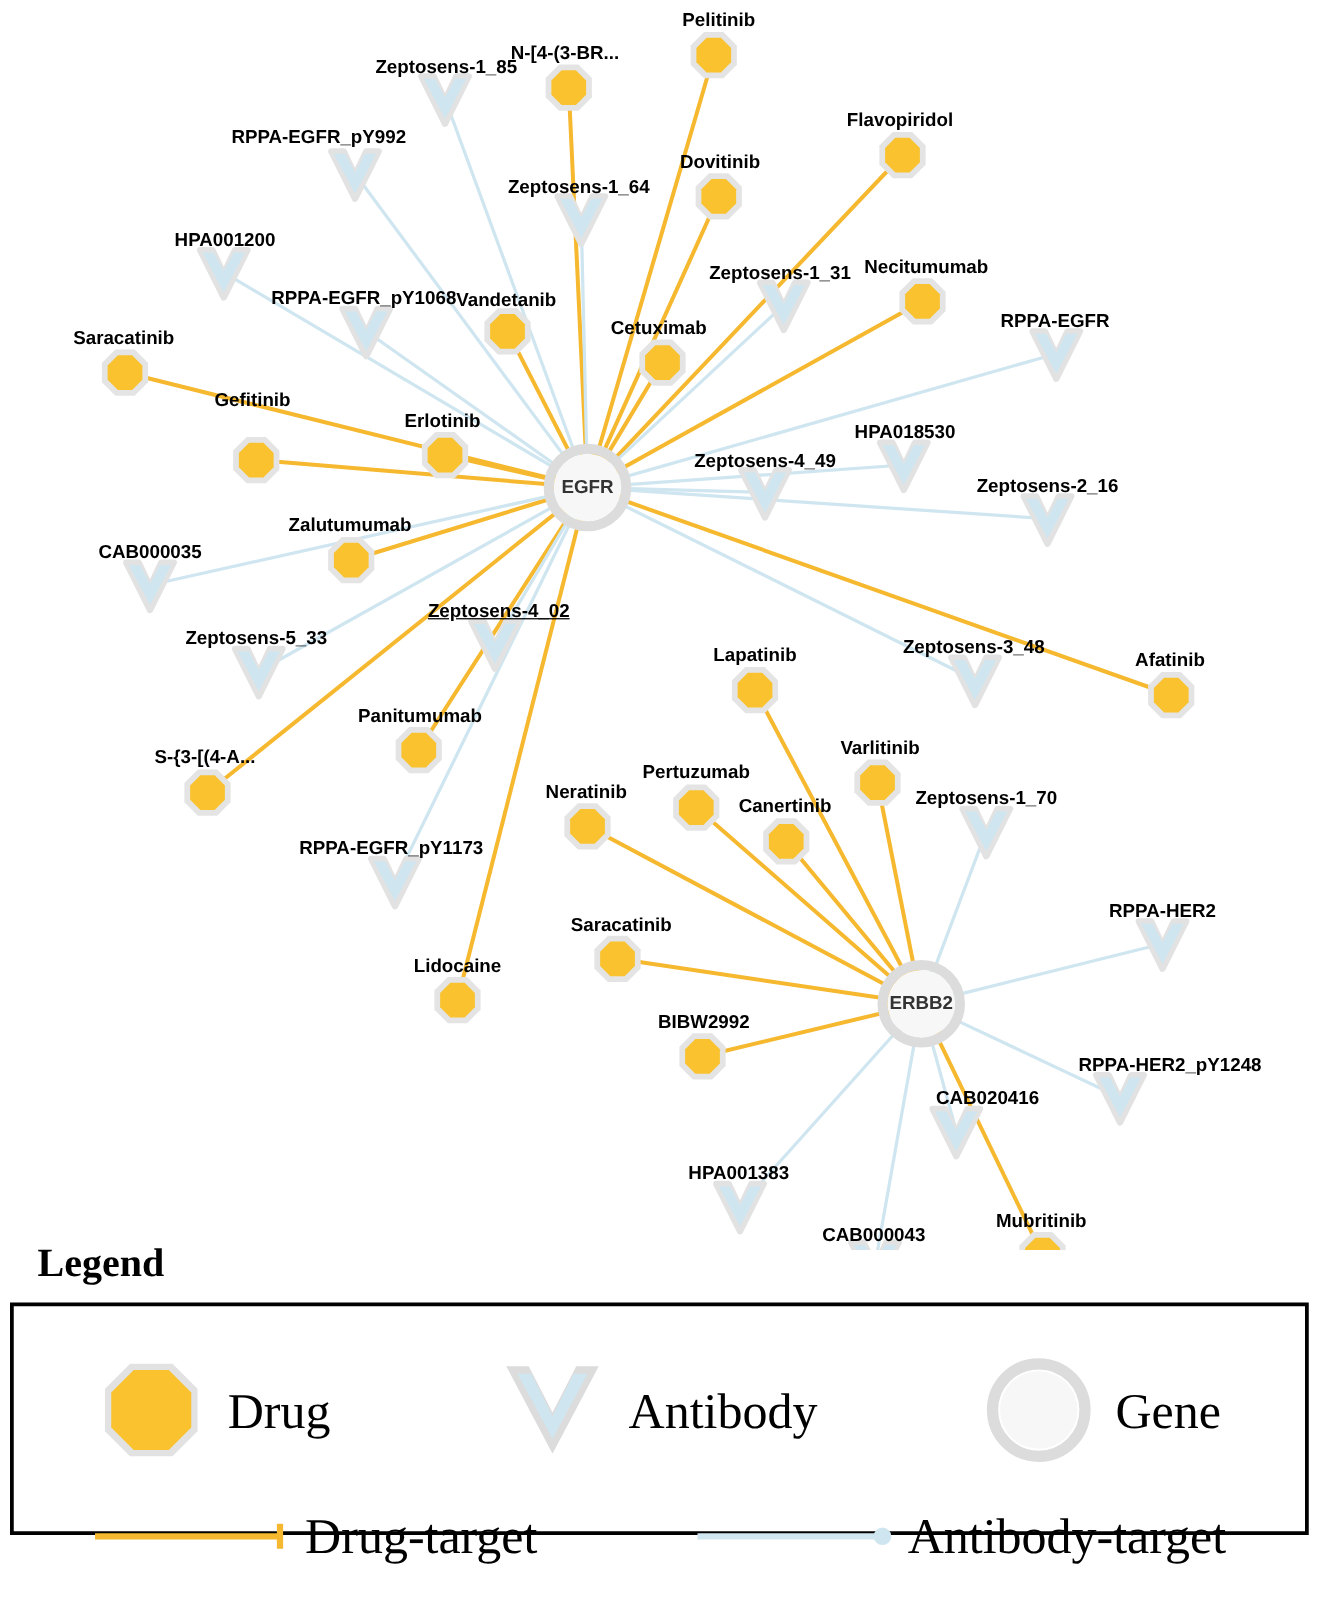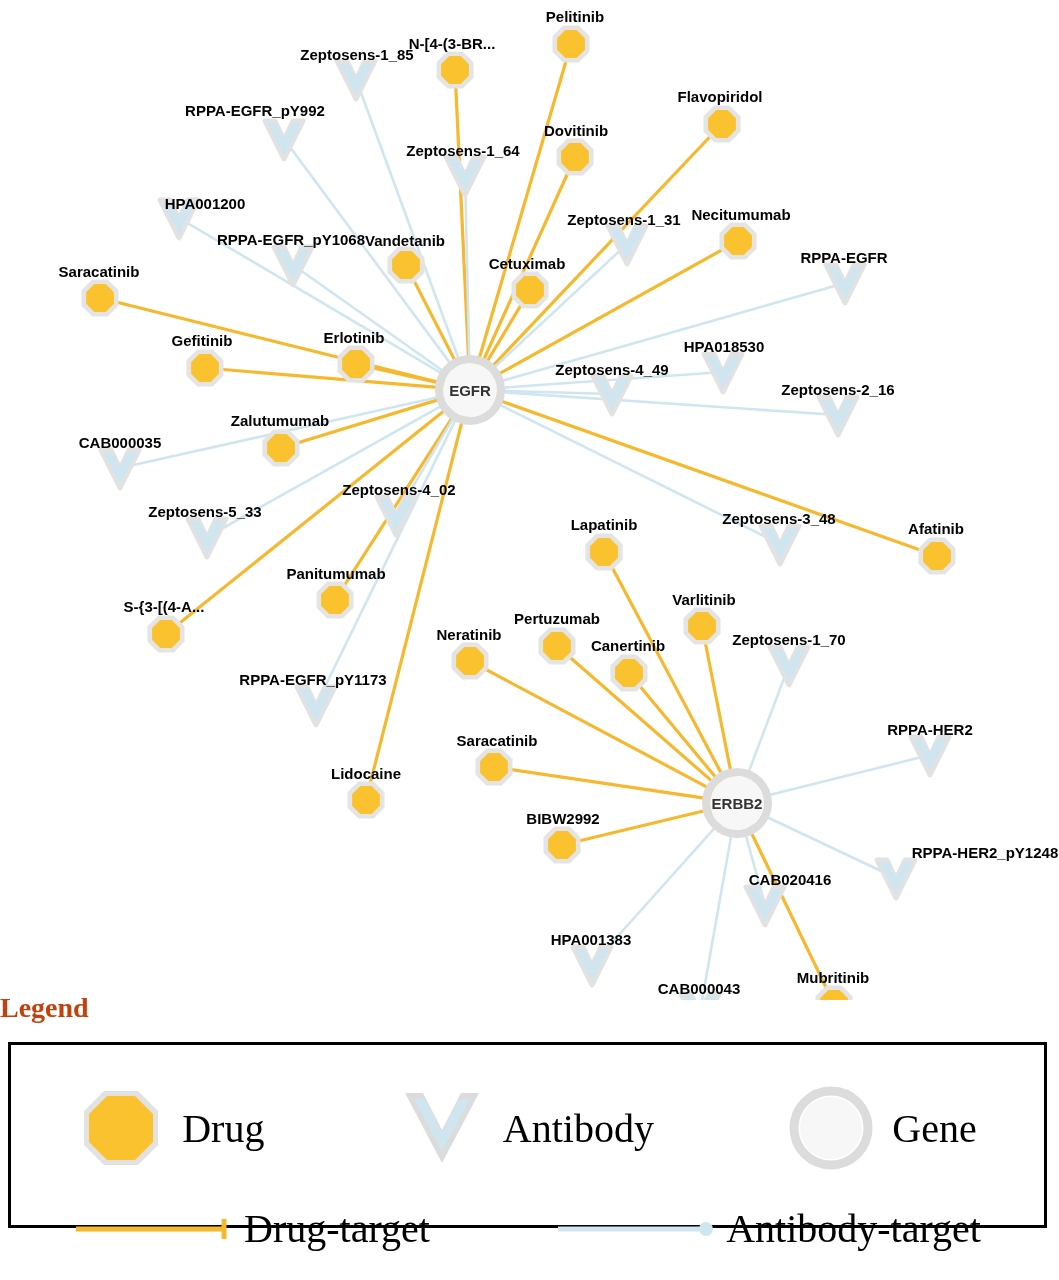--- a/index.html
+++ b/index.html
@@ -36,26 +36,26 @@
     transform: translate(-50%, -50%);
     pointer-events: none;
   }
   .gene-label {
     font-size: 15px;
     font-weight: bold;
     color: #333333;
   }
   .legend-title {
     position: absolute;
-    left: 0;
+    left: 30px;
     top: 992px;
     font-family: "Liberation Serif", serif;
-    font-size: 28px;
+    font-size: 32px;
     font-weight: bold;
-    color: #c2410c;
+    color: #000000;
   }
   .legend-box {
     position: absolute;
     left: 8px;
     top: 1042px;
     width: 1039px;
     height: 186px;
     border: 3px solid #000;
     box-sizing: border-box;
     background: #fff;
@@ -285,53 +285,53 @@
       </g>
     </svg>
     <div class="node-label" style="left: 575px; top: 16px;">Pelitinib</div>
     <div class="node-label" style="left: 452px; top: 43px;">N-[4-(3-BR...</div>
     <div class="node-label" style="left: 720px; top: 96px;">Flavopiridol</div>
     <div class="node-label" style="left: 576px; top: 130px;">Dovitinib</div>
     <div class="node-label" style="left: 741px; top: 214px;">Necitumumab</div>
     <div class="node-label" style="left: 405px; top: 240px;">Vandetanib</div>
     <div class="node-label" style="left: 527px; top: 263px;">Cetuximab</div>
     <div class="node-label" style="left: 99px; top: 271px;">Saracatinib</div>
-    <div class="node-label" style="left: 202px; top: 340px;">Gefitinib</div>
+    <div class="node-label" style="left: 202px; top: 320px;">Gefitinib</div>
     <div class="node-label" style="left: 354px; top: 337px;">Erlotinib</div>
     <div class="node-label" style="left: 280px; top: 420px;">Zalutumumab</div>
     <div class="node-label" style="left: 936px; top: 528px;">Afatinib</div>
     <div class="node-label" style="left: 604px; top: 524px;">Lapatinib</div>
     <div class="node-label" style="left: 704px; top: 599px;">Varlitinib</div>
     <div class="node-label" style="left: 336px; top: 573px;">Panitumumab</div>
     <div class="node-label" style="left: 164px; top: 606px;">S-{3-[(4-A...</div>
     <div class="node-label" style="left: 557px; top: 618px;">Pertuzumab</div>
     <div class="node-label" style="left: 469px; top: 634px;">Neratinib</div>
     <div class="node-label" style="left: 628px; top: 645px;">Canertinib</div>
     <div class="node-label" style="left: 497px; top: 740px;">Saracatinib</div>
     <div class="node-label" style="left: 366px; top: 773px;">Lidocaine</div>
     <div class="node-label" style="left: 563px; top: 818px;">BIBW2992</div>
     <div class="node-label" style="left: 833px; top: 977px;">Mubritinib</div>
     <div class="node-label" style="left: 357px; top: 54px;">Zeptosens-1_85</div>
     <div class="node-label" style="left: 255px; top: 110px;">RPPA-EGFR_pY992</div>
     <div class="node-label" style="left: 463px; top: 150px;">Zeptosens-1_64</div>
-    <div class="node-label" style="left: 180px; top: 203px; margin-left: 25px;">HPA001200</div>
+    <div class="node-label" style="left: 180px; top: 192px;">HPA001200</div>
     <div class="node-label" style="left: 624px; top: 219px;">Zeptosens-1_31</div>
     <div class="node-label" style="left: 291px; top: 239px;">RPPA-EGFR_pY1068</div>
     <div class="node-label" style="left: 844px; top: 257px;">RPPA-EGFR</div>
     <div class="node-label" style="left: 724px; top: 346px;">HPA018530</div>
     <div class="node-label" style="left: 612px; top: 369px;">Zeptosens-4_49</div>
     <div class="node-label" style="left: 838px; top: 389px;">Zeptosens-2_16</div>
     <div class="node-label" style="left: 120px; top: 442px;">CAB000035</div>
-    <div class="node-label" style="left: 399px; top: 489px;">Zeptosens-4_02</div>
+    <div class="node-label" style="left: 399px; top: 489px; text-decoration: underline;">Zeptosens-4_02</div>
     <div class="node-label" style="left: 205px; top: 511px;">Zeptosens-5_33</div>
     <div class="node-label" style="left: 779px; top: 518px;">Zeptosens-3_48</div>
     <div class="node-label" style="left: 789px; top: 639px;">Zeptosens-1_70</div>
     <div class="node-label" style="left: 313px; top: 679px;">RPPA-EGFR_pY1173</div>
     <div class="node-label" style="left: 930px; top: 729px;">RPPA-HER2</div>
-    <div class="node-label" style="left: 966px; top: 852px; padding-left: 38px;">RPPA-HER2_pY1248</div>
+    <div class="node-label" style="left: 917px; top: 852px; padding-left: 38px;">RPPA-HER2_pY1248</div>
     <div class="node-label" style="left: 790px; top: 879px;">CAB020416</div>
     <div class="node-label" style="left: 591px; top: 939px;">HPA001383</div>
     <div class="node-label" style="left: 699px; top: 988px;">CAB000043</div>
     <div class="node-label gene-label" style="left: 470px; top: 390px;">EGFR</div>
     <div class="node-label gene-label" style="left: 737px; top: 803px;">ERBB2</div>
   </div>
 
 <div class="legend-title">Legend</div>
 
 <div class="legend-box">

